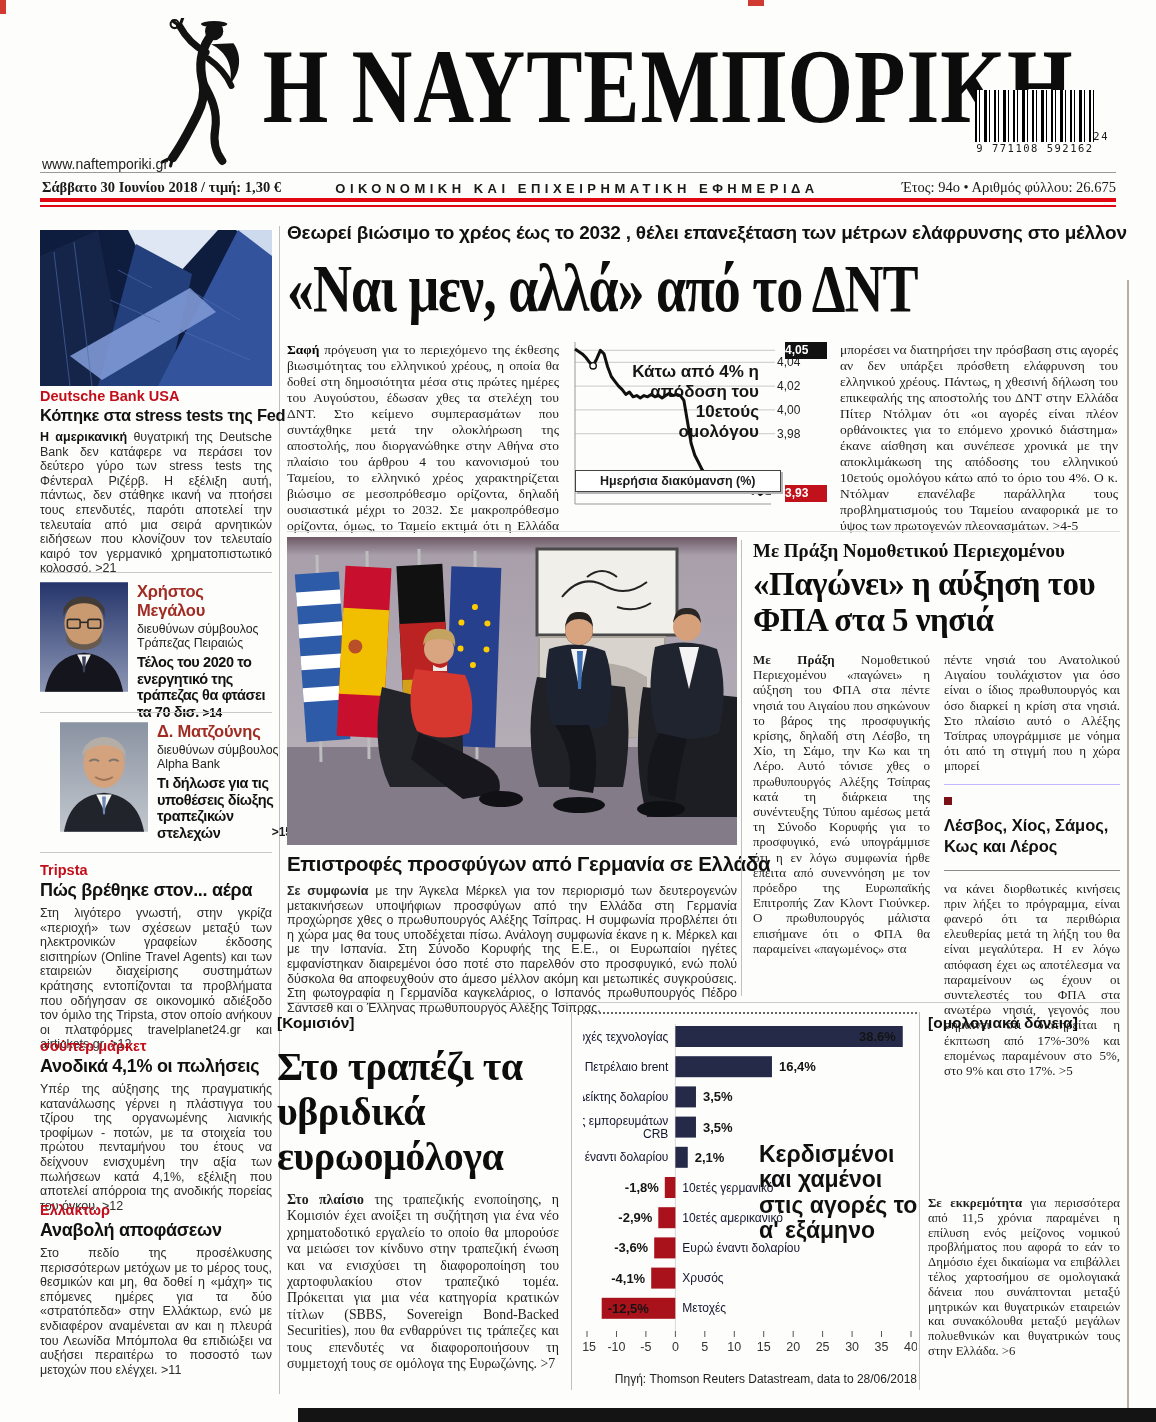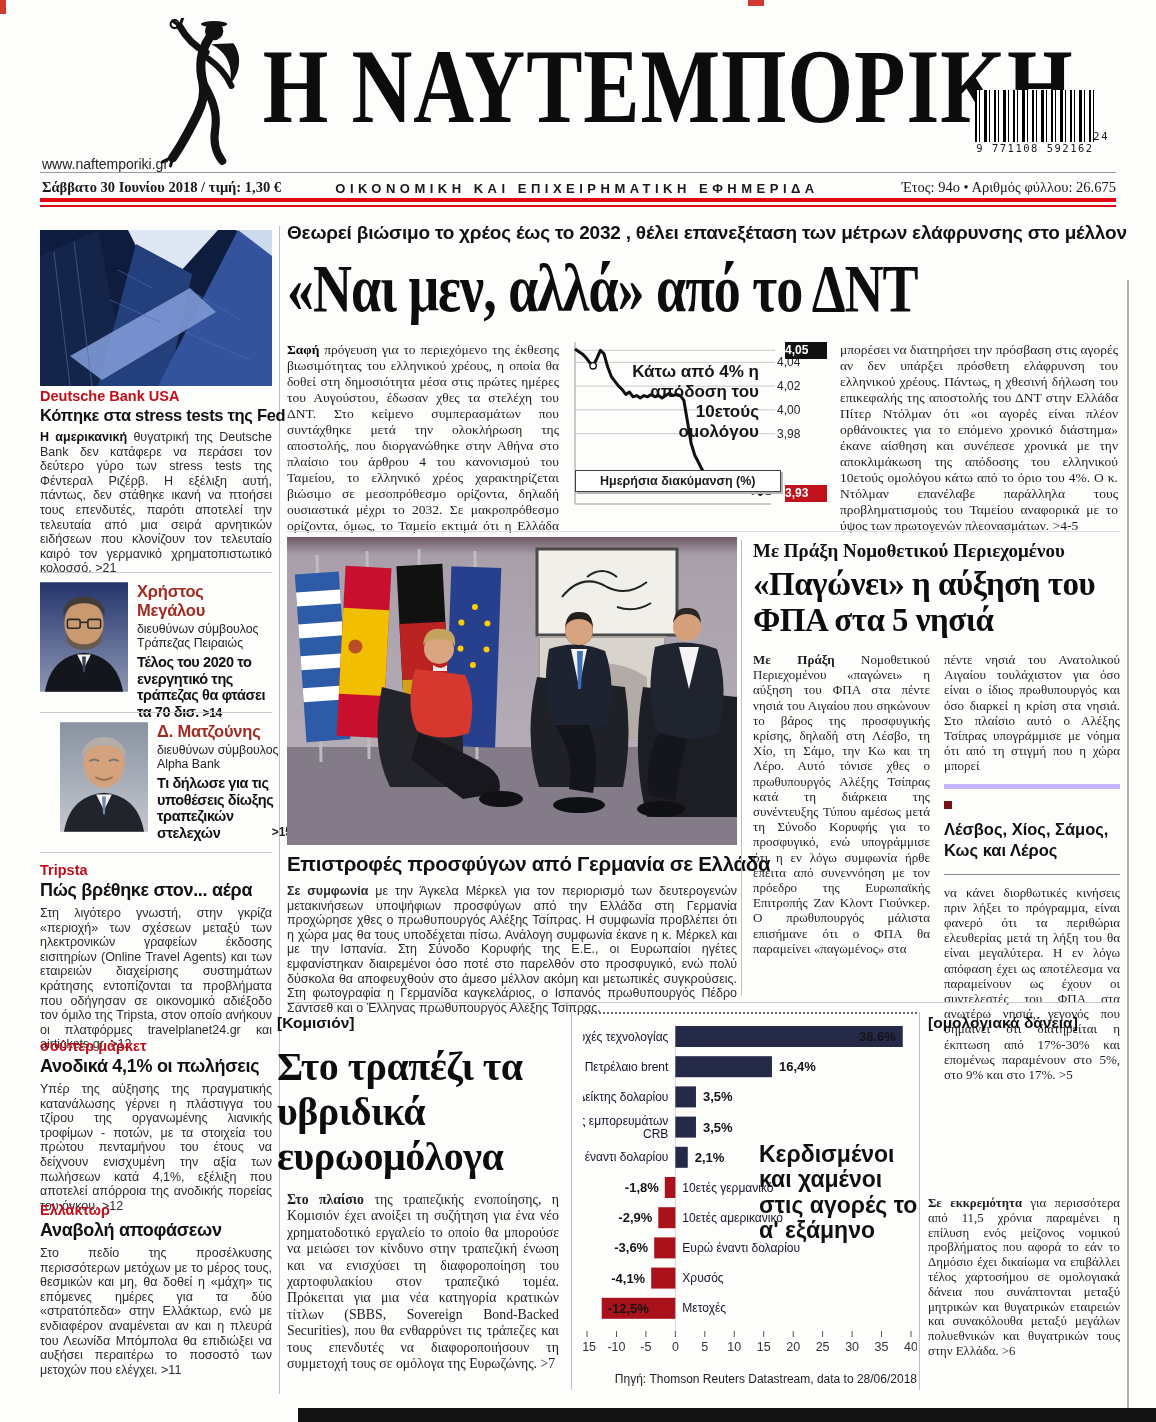--- a/index.html
+++ b/index.html
@@ -54,21 +54,21 @@
   
   .cap-title{font-weight:bold;font-size:20.5px;letter-spacing:-.3px;white-space:nowrap;color:#111;}
   .cap-body{font-size:12.5px;line-height:14.6px;text-align:justify;color:#2b2b2b;}
 
   
   .vat-kicker{font-family:"Liberation Serif","DejaVu Serif",serif;font-weight:bold;font-size:19px;color:#111;}
   .vat-head{font-family:"Liberation Serif","DejaVu Serif",serif;font-weight:bold;font-size:33px;
             line-height:36px;letter-spacing:-.5px;color:#0d0d0d;}
   .vat-body{font-family:"Liberation Serif","DejaVu Serif",serif;font-size:13px;line-height:15.2px;
             text-align:justify;color:#1d1d1d;}
-  .pullquote{border-top:5px solid #c4b5fd;border-bottom:1px solid #8a8a8a;margin:10px 0;padding:6px 0 12px 0;}
+  .pullquote{border-top:1px solid #c4b5fd;border-bottom:1px solid #8a8a8a;margin:10px 0;padding:6px 0 12px 0;}
   .pq-bullet{width:8px;height:8px;background:#7a1116;margin:6px 0 10px 0;}
   .pq-text{font-weight:bold;font-size:16.5px;line-height:1.3;color:#111;}
 
   
   .b-kicker{font-weight:bold;font-size:15.5px;color:#111;}
   .b-head-1{font-family:"Liberation Serif","DejaVu Serif",serif;font-weight:bold;font-size:40px;
             line-height:45px;letter-spacing:-.5px;color:#0d0d0d;}
   .b-head-2{font-family:"Liberation Serif","DejaVu Serif",serif;font-weight:bold;font-size:29px;
             line-height:34px;letter-spacing:-.4px;color:#0d0d0d;}
   .b-body{font-family:"Liberation Serif","DejaVu Serif",serif;font-size:13.8px;line-height:16.4px;

